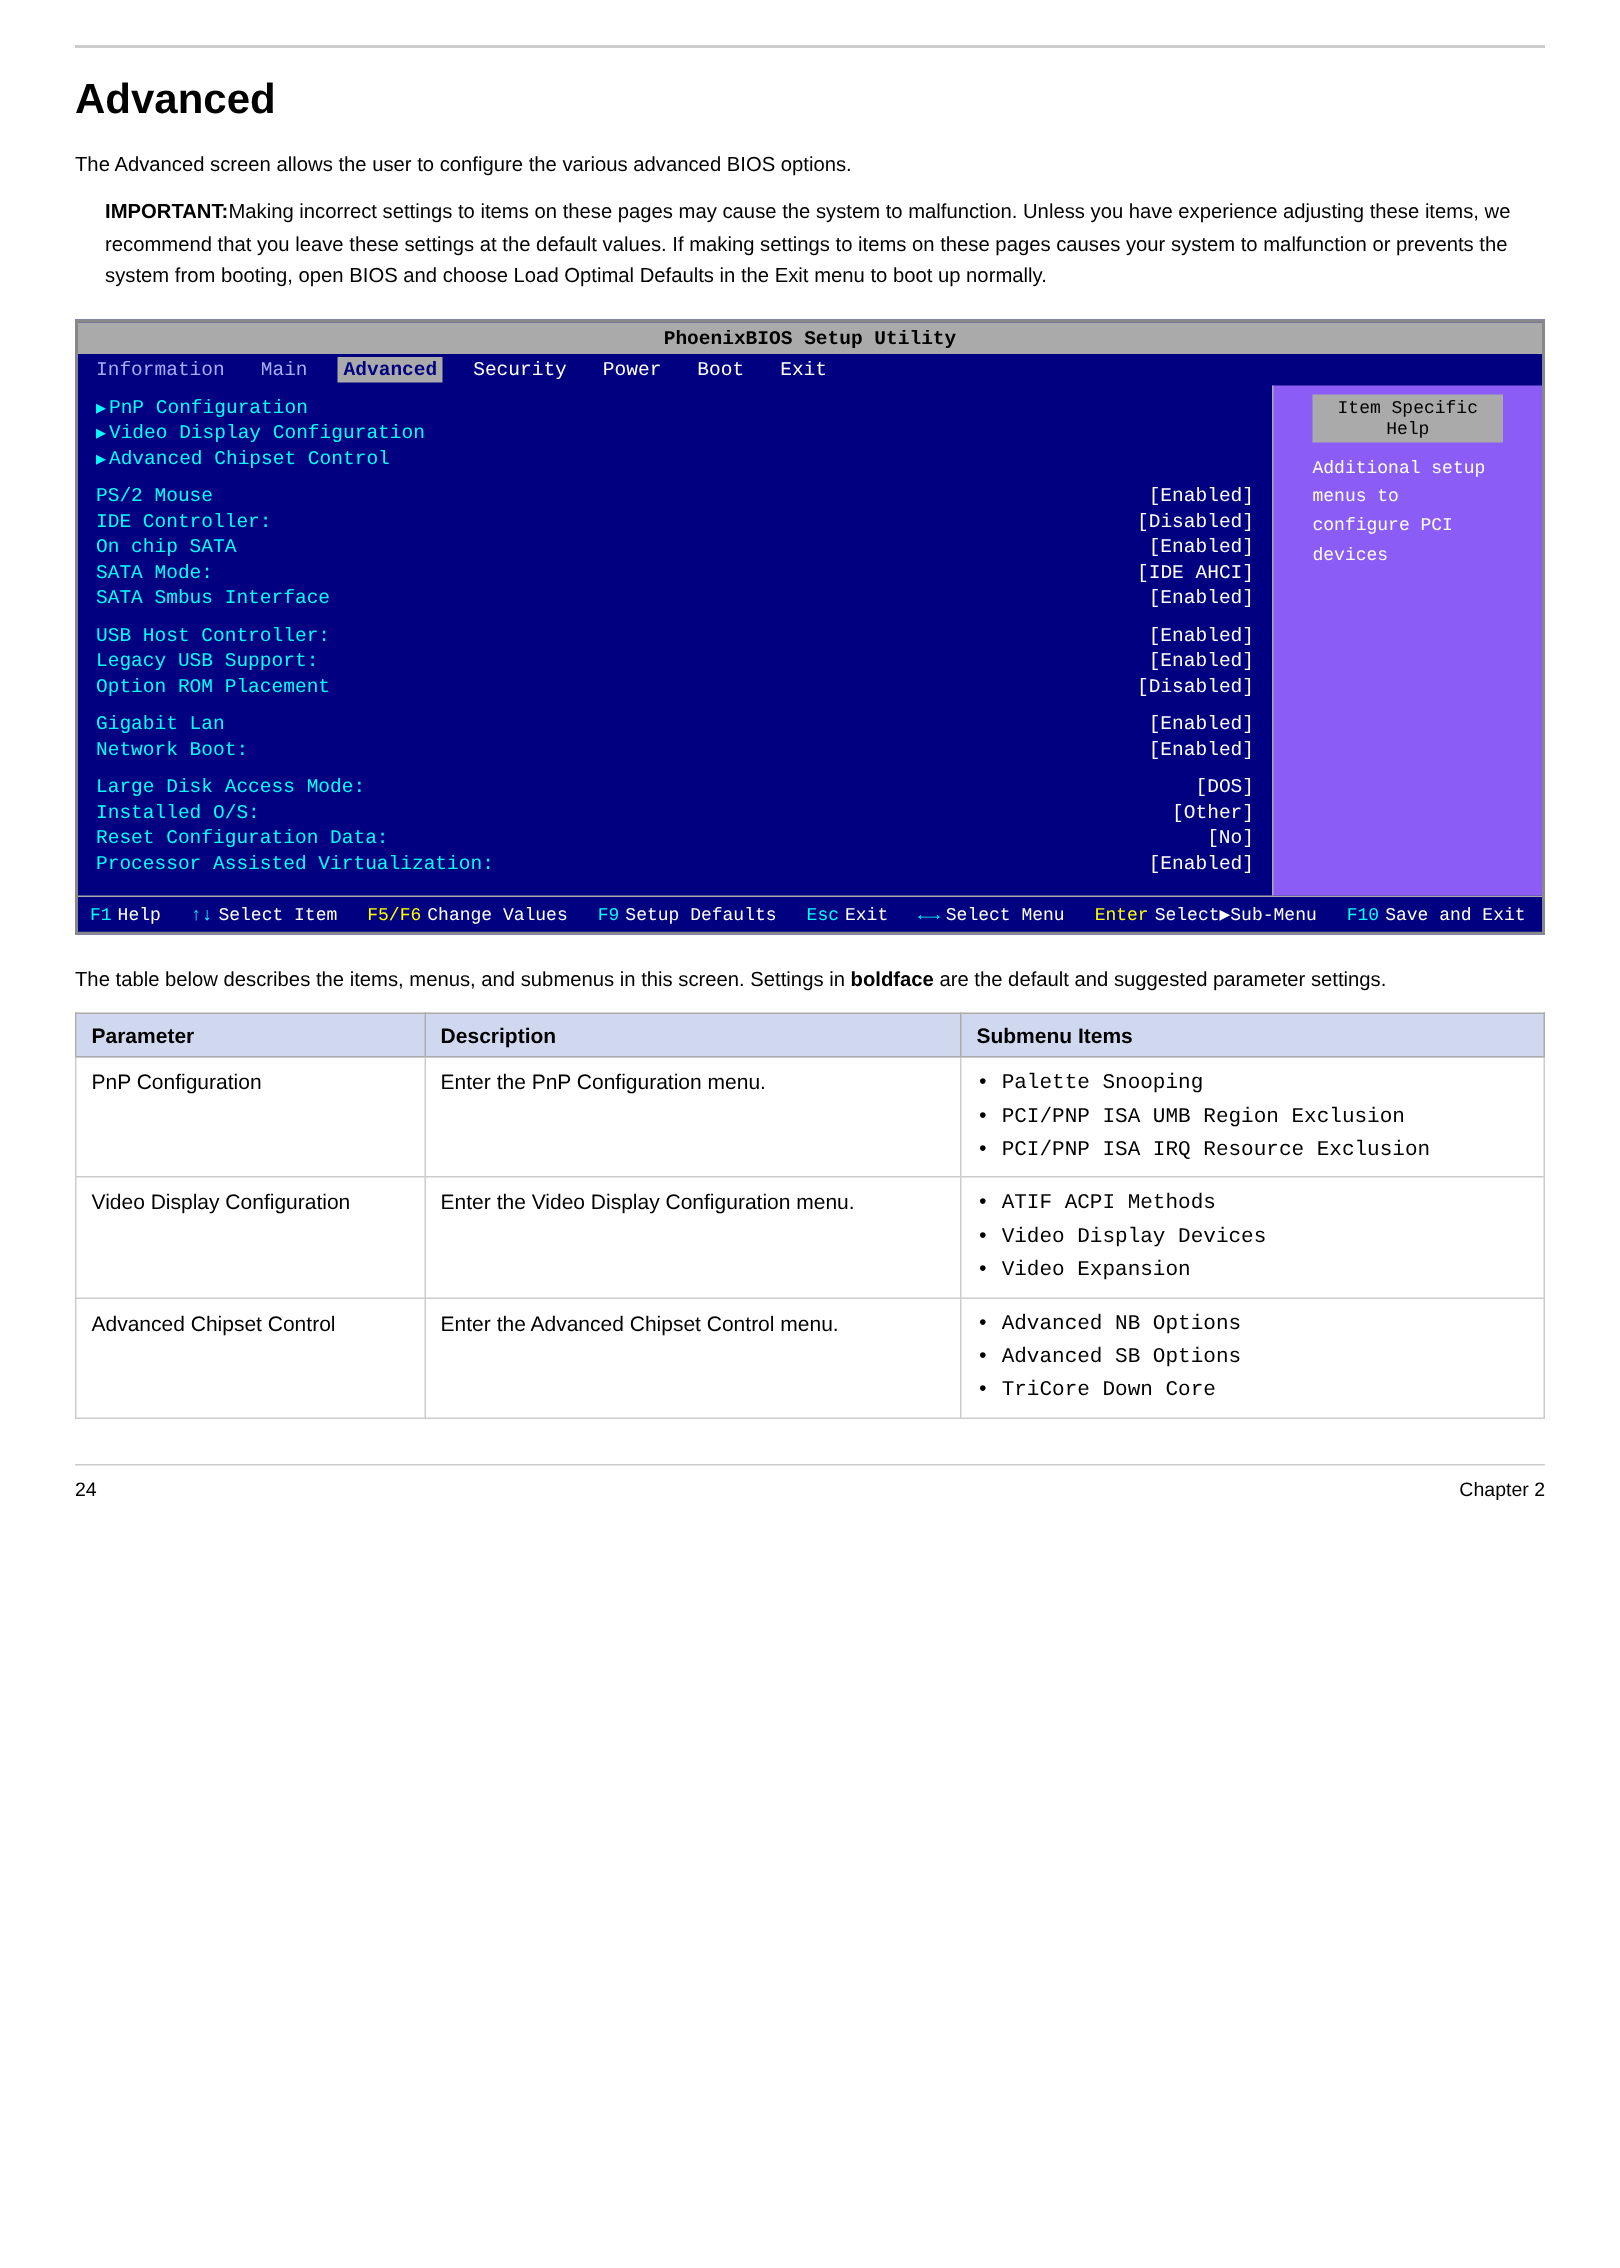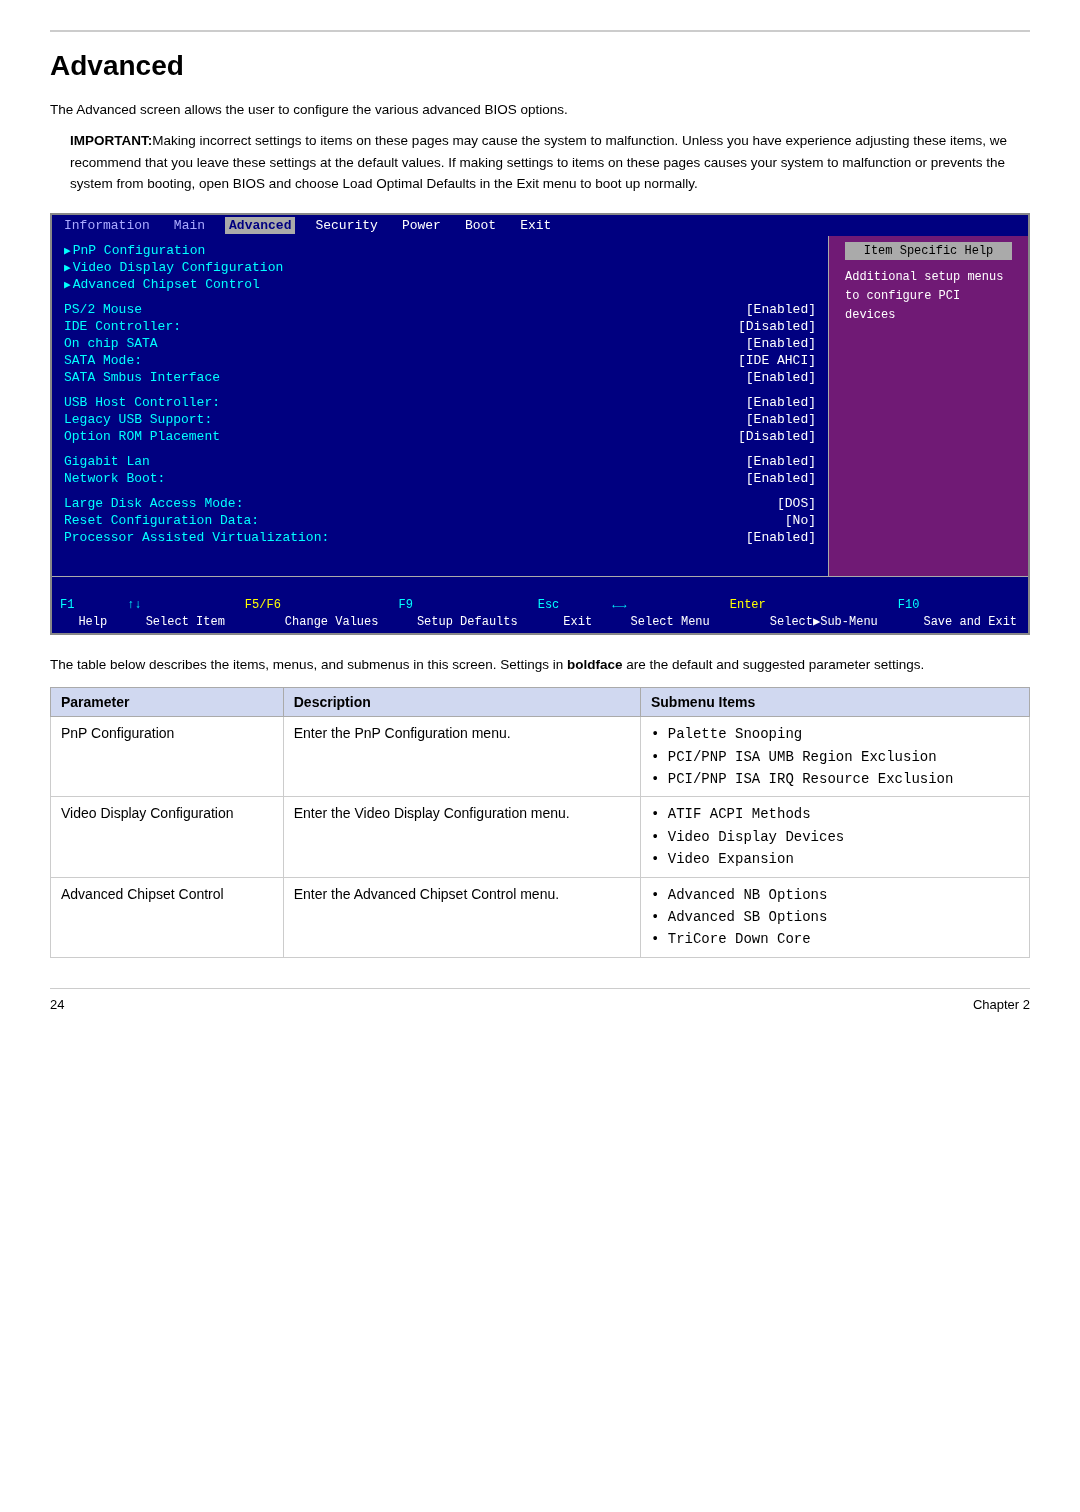--- a/index.html
+++ b/index.html
@@ -72,23 +72,23 @@
     }
     .bios-content {
       display: flex;
       min-height: 340px;
     }
     .bios-main {
       flex: 1;
       padding: 6px 12px;
     }
     .bios-sidebar {
-      width: 200px;
-      background: #701a75;
-      padding: 6px 16px;
+      width: 180px;
+      background: #8b5cf6;
+      padding: 6px 26px;
       border-left: 1px solid #aaa;
     }
     .bios-sidebar-title {
       background: #aaaaaa;
       color: #000;
       text-align: center;
       padding: 2px 4px;
       font-size: 12px;
       margin-bottom: 8px;
     }
@@ -137,21 +137,20 @@
     .bios-footer-item {
       display: flex;
       gap: 4px;
       align-items: center;
     }
     .bios-footer-key {
       color: #00ffff;
     }
     .bios-footer-desc {
       color: #fff;
-      margin-top: 33px;
     }
     .bios-footer-key.yellow {
       color: #ffff00;
     }
 
     
     .caption-text {
       font-size: 13.5px;
       margin-bottom: 12px;
       line-height: 1.5;
@@ -203,20 +202,21 @@
 <h1>Advanced</h1>
 
 <p class="intro-text">The Advanced screen allows the user to configure the various advanced BIOS options.</p>
 
 <div class="important-block">
   <strong>IMPORTANT:</strong><span>Making incorrect settings to items on these pages may cause the system to malfunction. Unless you have experience adjusting these items, we recommend that you leave these settings at the default values. If making settings to items on these pages causes your system to malfunction or prevents the system from booting, open BIOS and choose Load Optimal Defaults in the Exit menu to boot up normally.</span>
 </div>
 
 <div class="bios-container">
 
+  <div class="bios-title-bar">PhoenixBIOS Setup Utility</div>
 
   <div class="bios-menu-bar">
     <span class="bios-menu-item" style="color:#aaaaff">Information</span>
     <span class="bios-menu-item" style="color:#aaaaff">Main</span>
     <span class="bios-menu-item active">Advanced</span>
     <span class="bios-menu-item white">Security</span>
     <span class="bios-menu-item white">Power</span>
     <span class="bios-menu-item white">Boot</span>
     <span class="bios-menu-item white">Exit</span>
   </div>
@@ -285,20 +285,24 @@
       <div class="bios-item-row">
         <span class="bios-item-label">Network Boot:</span>
         <span class="bios-item-value">[Enabled]</span>
       </div>
 
       <div class="bios-spacer"></div>
 
       <div class="bios-item-row">
         <span class="bios-item-label">Large Disk Access Mode:</span>
         <span class="bios-item-value">[DOS]</span>
+      </div>
+      <div class="bios-item-row">
+        <span class="bios-item-label">Installed O/S:</span>
+        <span class="bios-item-value">[Other]</span>
       </div>
       <div class="bios-item-row">
         <span class="bios-item-label">Reset Configuration Data:</span>
         <span class="bios-item-value">[No]</span>
       </div>
       <div class="bios-item-row">
         <span class="bios-item-label">Processor Assisted Virtualization:</span>
         <span class="bios-item-value">[Enabled]</span>
       </div>
     </div>

